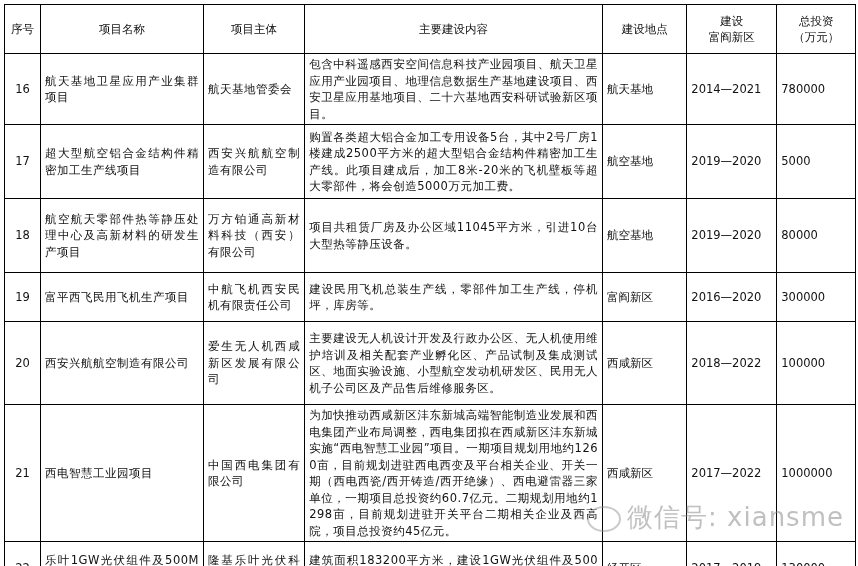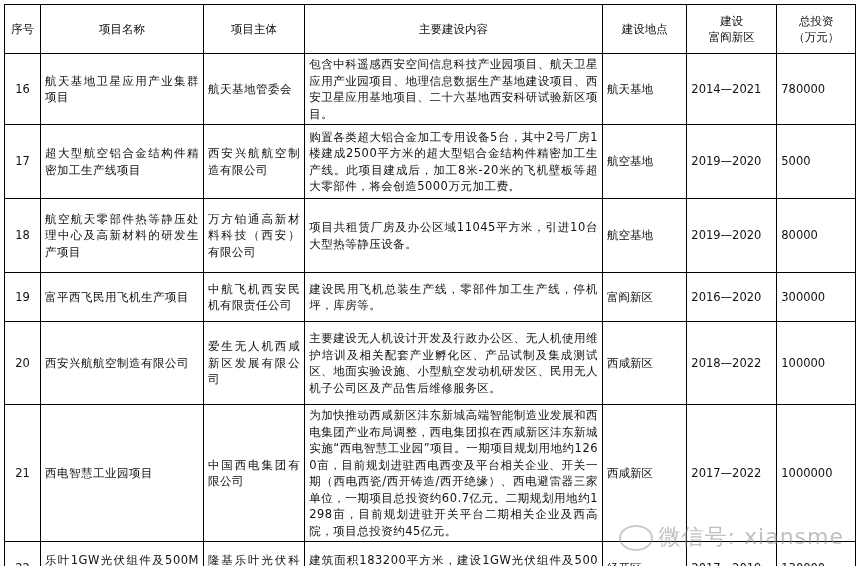--- a/index.html
+++ b/index.html
@@ -13,22 +13,22 @@
   td.num { text-align:center; padding-right:3px; }
   td.center { text-align:left; }
   td.justify { text-align:justify; letter-spacing:0.5px; }
   tr.r16 td { height:52px; }
   tr.r17 td { height:69px; }
   tr.r18 td { height:69px; }
   tr.r19 td { height:44px; }
   tr.r20 td { height:78px; }
   tr.r21 td { height:106px; }
   tr.r22 td { height:48px; }
-  .watermark { position:absolute; right:14px; bottom:14px; color:rgba(140,140,140,0.55);
-               font-size:22px; letter-spacing:1px; pointer-events:none; }
+  .watermark { position:absolute; right:14px; bottom:31px; color:rgba(140,140,140,0.55);
+               font-size:26px; letter-spacing:1px; pointer-events:none; }
   .watermark .wm-icon { display:inline-block; width:30px; height:22px; border:2px solid rgba(140,140,140,0.45);
                border-radius:50%; vertical-align:middle; margin-right:6px; }
 </style>
 </head>
 <body>
 
 <table class="grid">
   <colgroup>
     <col style="width:32px">
     <col style="width:145px">

